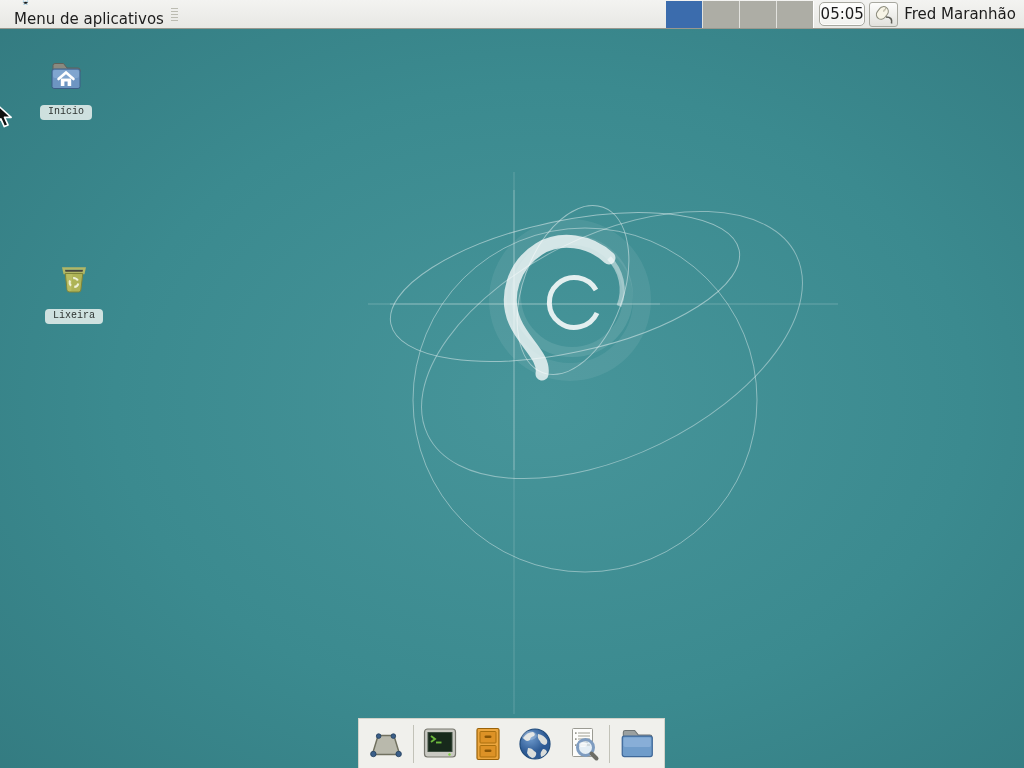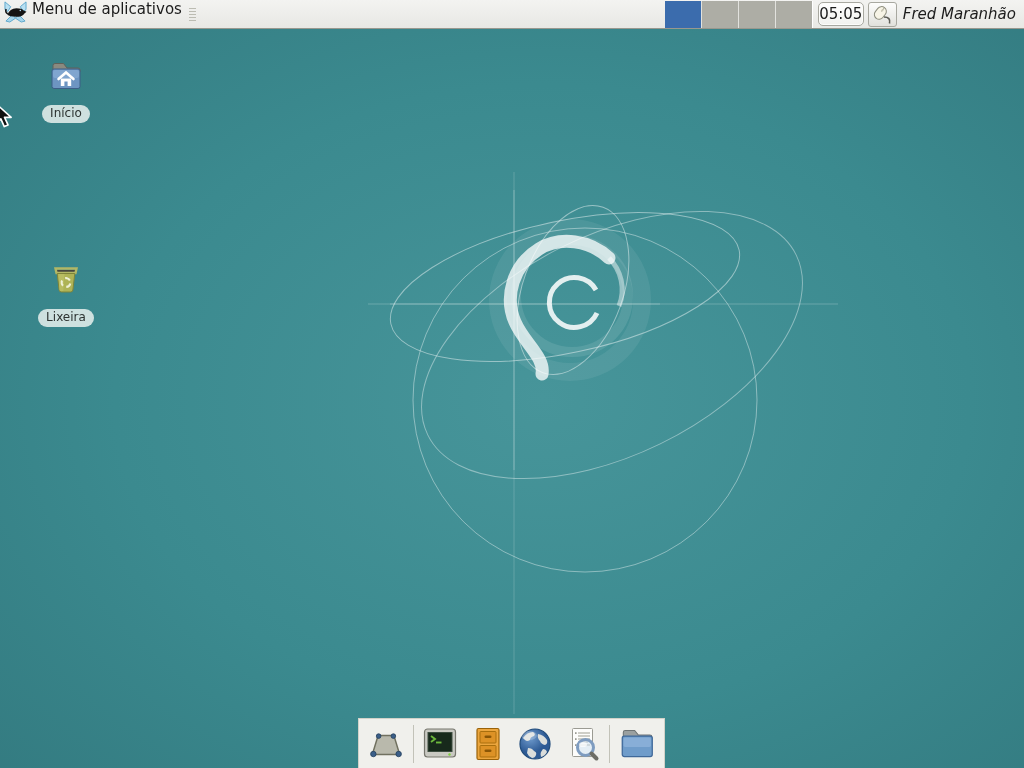--- a/index.html
+++ b/index.html
@@ -5,45 +5,45 @@
   html,body{margin:0;padding:0;}
   body{width:1024px;height:768px;font-family:"DejaVu Sans","Liberation Sans",sans-serif;}
   .screen{position:relative;width:1024px;height:768px;overflow:hidden;
     background:radial-gradient(950px 700px at 53% 52%, #47959a 0%, #3b8a8f 45%, #2f7278 100%);}
 
   
   .panel{position:absolute;top:0;left:0;right:0;height:28px;
     background:linear-gradient(#f3f3f1,#e8e8e4);
     border-bottom:1px solid #98988e;
     display:flex;align-items:center;z-index:30;}
-  .menu-button{display:flex;align-items:flex-start;gap:5px;height:100%;padding:0 4px 0 4px;
-    font-size:15px;color:#1c1c1c;cursor:default;}
+  .menu-button{display:flex;align-items:flex-start;gap:5px;height:100%;padding:0 4px 0 14px;
+    font-size:15px;color:#1c1c1c;cursor:default;flex-direction:column;}
   .grip{width:7px;height:13px;margin-left:3px;
     background:repeating-linear-gradient(to bottom,#bcbcb2 0 1px,rgba(0,0,0,0) 1px 3px);}
   .panel-spacer{flex:1;}
   .pager{display:flex;height:27px;margin-right:5px;background:#e2e2de;gap:1px;
     border-right:1px solid #fff;}
   .ws{width:36px;height:27px;background:var(--ws-inactive,#adada5);}
   .ws.active{background:var(--ws-active,#3b6cad);}
   .clock{width:44px;height:22px;border:1px solid #a8a8a0;border-radius:5px;
     background:linear-gradient(#ffffff,#f2f2ee);box-shadow:inset 0 0 0 1px #fdfdfb;
     display:flex;align-items:center;justify-content:center;
     font-size:15px;color:#1b1b1b;margin-right:4px;}
   .tray-btn{width:29px;height:25px;border:1px solid #a8a8a0;border-radius:3px;
     background:linear-gradient(#fdfdfc,#e1e1dc);display:flex;align-items:center;justify-content:center;
     padding:0;margin-right:6px;}
-  .username{font-size:15px;color:#1c1c1c;margin-right:8px;white-space:nowrap;font-style:italic;}
+  .username{font-size:15px;color:#1c1c1c;margin-right:8px;white-space:nowrap;}
 
   
   .wallpaper{position:absolute;left:0;top:0;z-index:1;pointer-events:none;}
 
   
   .di{position:absolute;width:120px;display:flex;flex-direction:column;align-items:center;z-index:10;cursor:default;}
-  .di .di-label{margin-top:5px;background:rgba(219,232,230,0.92);border-radius:9px;
-    padding:1px 8px 3px 8px;font-size:12px;color:#2d3331;white-space:nowrap;}
+  .di .di-label{margin-top:5px;background:rgba(219,232,230,0.92);border-radius:4px;
+    padding:1px 8px 3px 8px;font-size:10px;color:#2d3331;white-space:nowrap;font-family:Liberation Mono, monospace;}
 
   
   .dock{position:absolute;left:358px;top:718px;width:307px;height:50px;box-sizing:border-box;
     background:#f0f0ec;border:1px solid #d2d2c9;border-bottom:none;
     display:flex;align-items:center;padding:0 3px;z-index:20;}
   .dock-btn{width:48px;height:46px;border:none;background:transparent;padding:0;
     display:flex;align-items:center;justify-content:center;}
   .dock-sep{width:1px;height:38px;background:#c2c2b8;margin:0 3px;}
 
   .cursor{position:absolute;left:-6px;top:102px;z-index:50;pointer-events:none;}
@@ -122,21 +122,21 @@
       <rect x="7" y="13" width="28" height="19.5" rx="2" fill="#6d95c2" stroke="#3c5e86" stroke-width="1"></rect>
       <rect x="8" y="14" width="26" height="8" rx="2" fill="#84a9d2" opacity="0.8"></rect>
       <path d="M13.5 23 L21 16.5 L28.5 23" stroke="#ffffff" stroke-width="2.6" fill="none" stroke-linecap="round"></path>
       <rect x="15.8" y="22.5" width="10.4" height="7.5" fill="#ffffff"></rect>
       <rect x="19.4" y="25.5" width="3.2" height="4.5" fill="#6d95c2"></rect>
     </svg>
     <span class="di-label">Início</span>
   </div>
 
 
-  <div class="di" style="left:6px;top:260px;">
+  <div class="di" style="left:14px;top:260px;">
     <svg width="42" height="44" viewBox="0 0 42 44">
       <path d="M11.5 10 h19 l-0.8 4 h-17.4 z" fill="#46463f"></path>
       <path d="M10.5 8.5 h21 l-1 4.5 h-19 z" fill="none" stroke="#b2b765" stroke-width="2.4"></path>
       <path d="M12.2 13.5 h17.6 l-1.9 16.5 q-0.25 2-2.2 2 h-9.4 q-1.95 0-2.2-2 z" fill="#aeb356" stroke="#7e8439" stroke-width="1"></path>
       <path d="M13.5 14 h6 l-1.2 17 h-2.6 q-1.2 0-1.4-1.6 z" fill="#bcc168" opacity="0.7"></path>
       <circle cx="21" cy="22.5" r="4.4" fill="none" stroke="#eef0d6" stroke-width="2.1" stroke-dasharray="5.5 3.7" transform="rotate(12 21 22.5)"></circle>
     </svg>
     <span class="di-label">Lixeira</span>
   </div>
 

